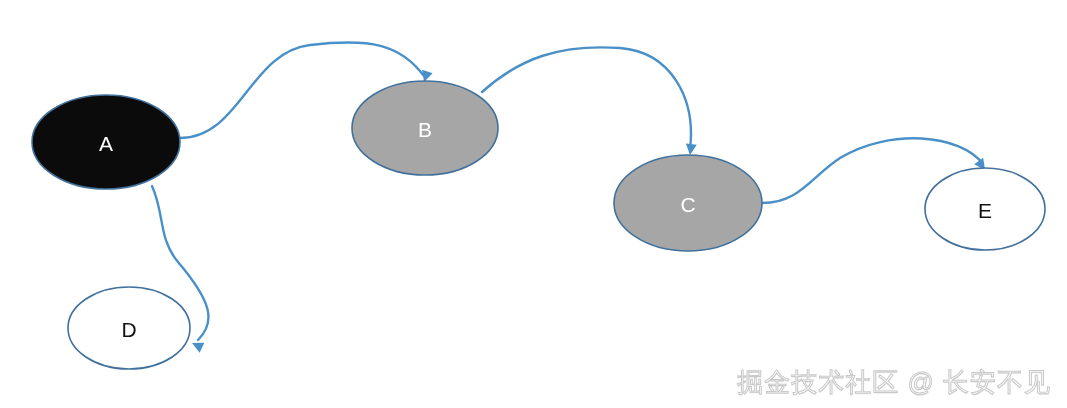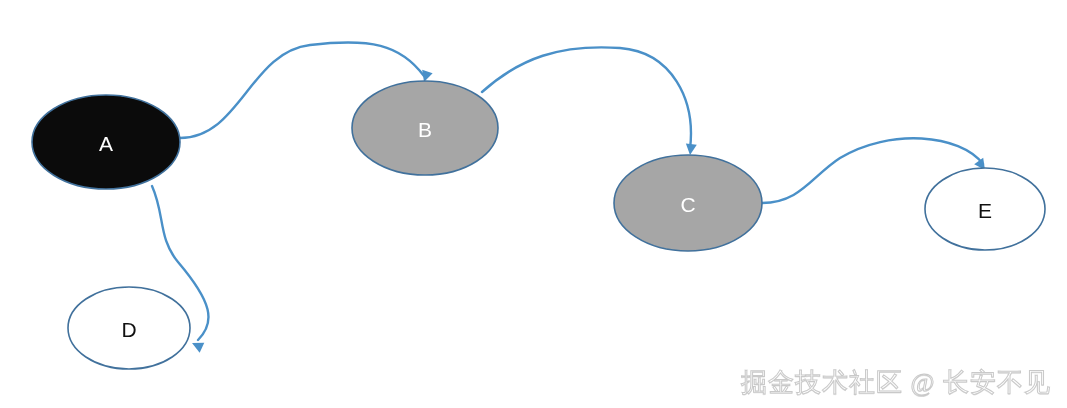--- a/index.html
+++ b/index.html
@@ -36,21 +36,21 @@
     stroke-width: 2.4;
     stroke-linecap: round;
   }
   .arrow-head {
     stroke: none;
   }
   .watermark {
     position: absolute;
     right: 16px;
     bottom: 8px;
-    font-family: Liberation Serif, serif;
+    font-family: Liberation Sans, sans-serif;
     font-size: 26px;
     letter-spacing: 1px;
     color: #ffffff;
     -webkit-text-stroke: 1px #c9c9c9;
     text-shadow: 0 1px 0 #e4e4e4;
     white-space: nowrap;
     user-select: none;
   }
 </style>
 </head>

